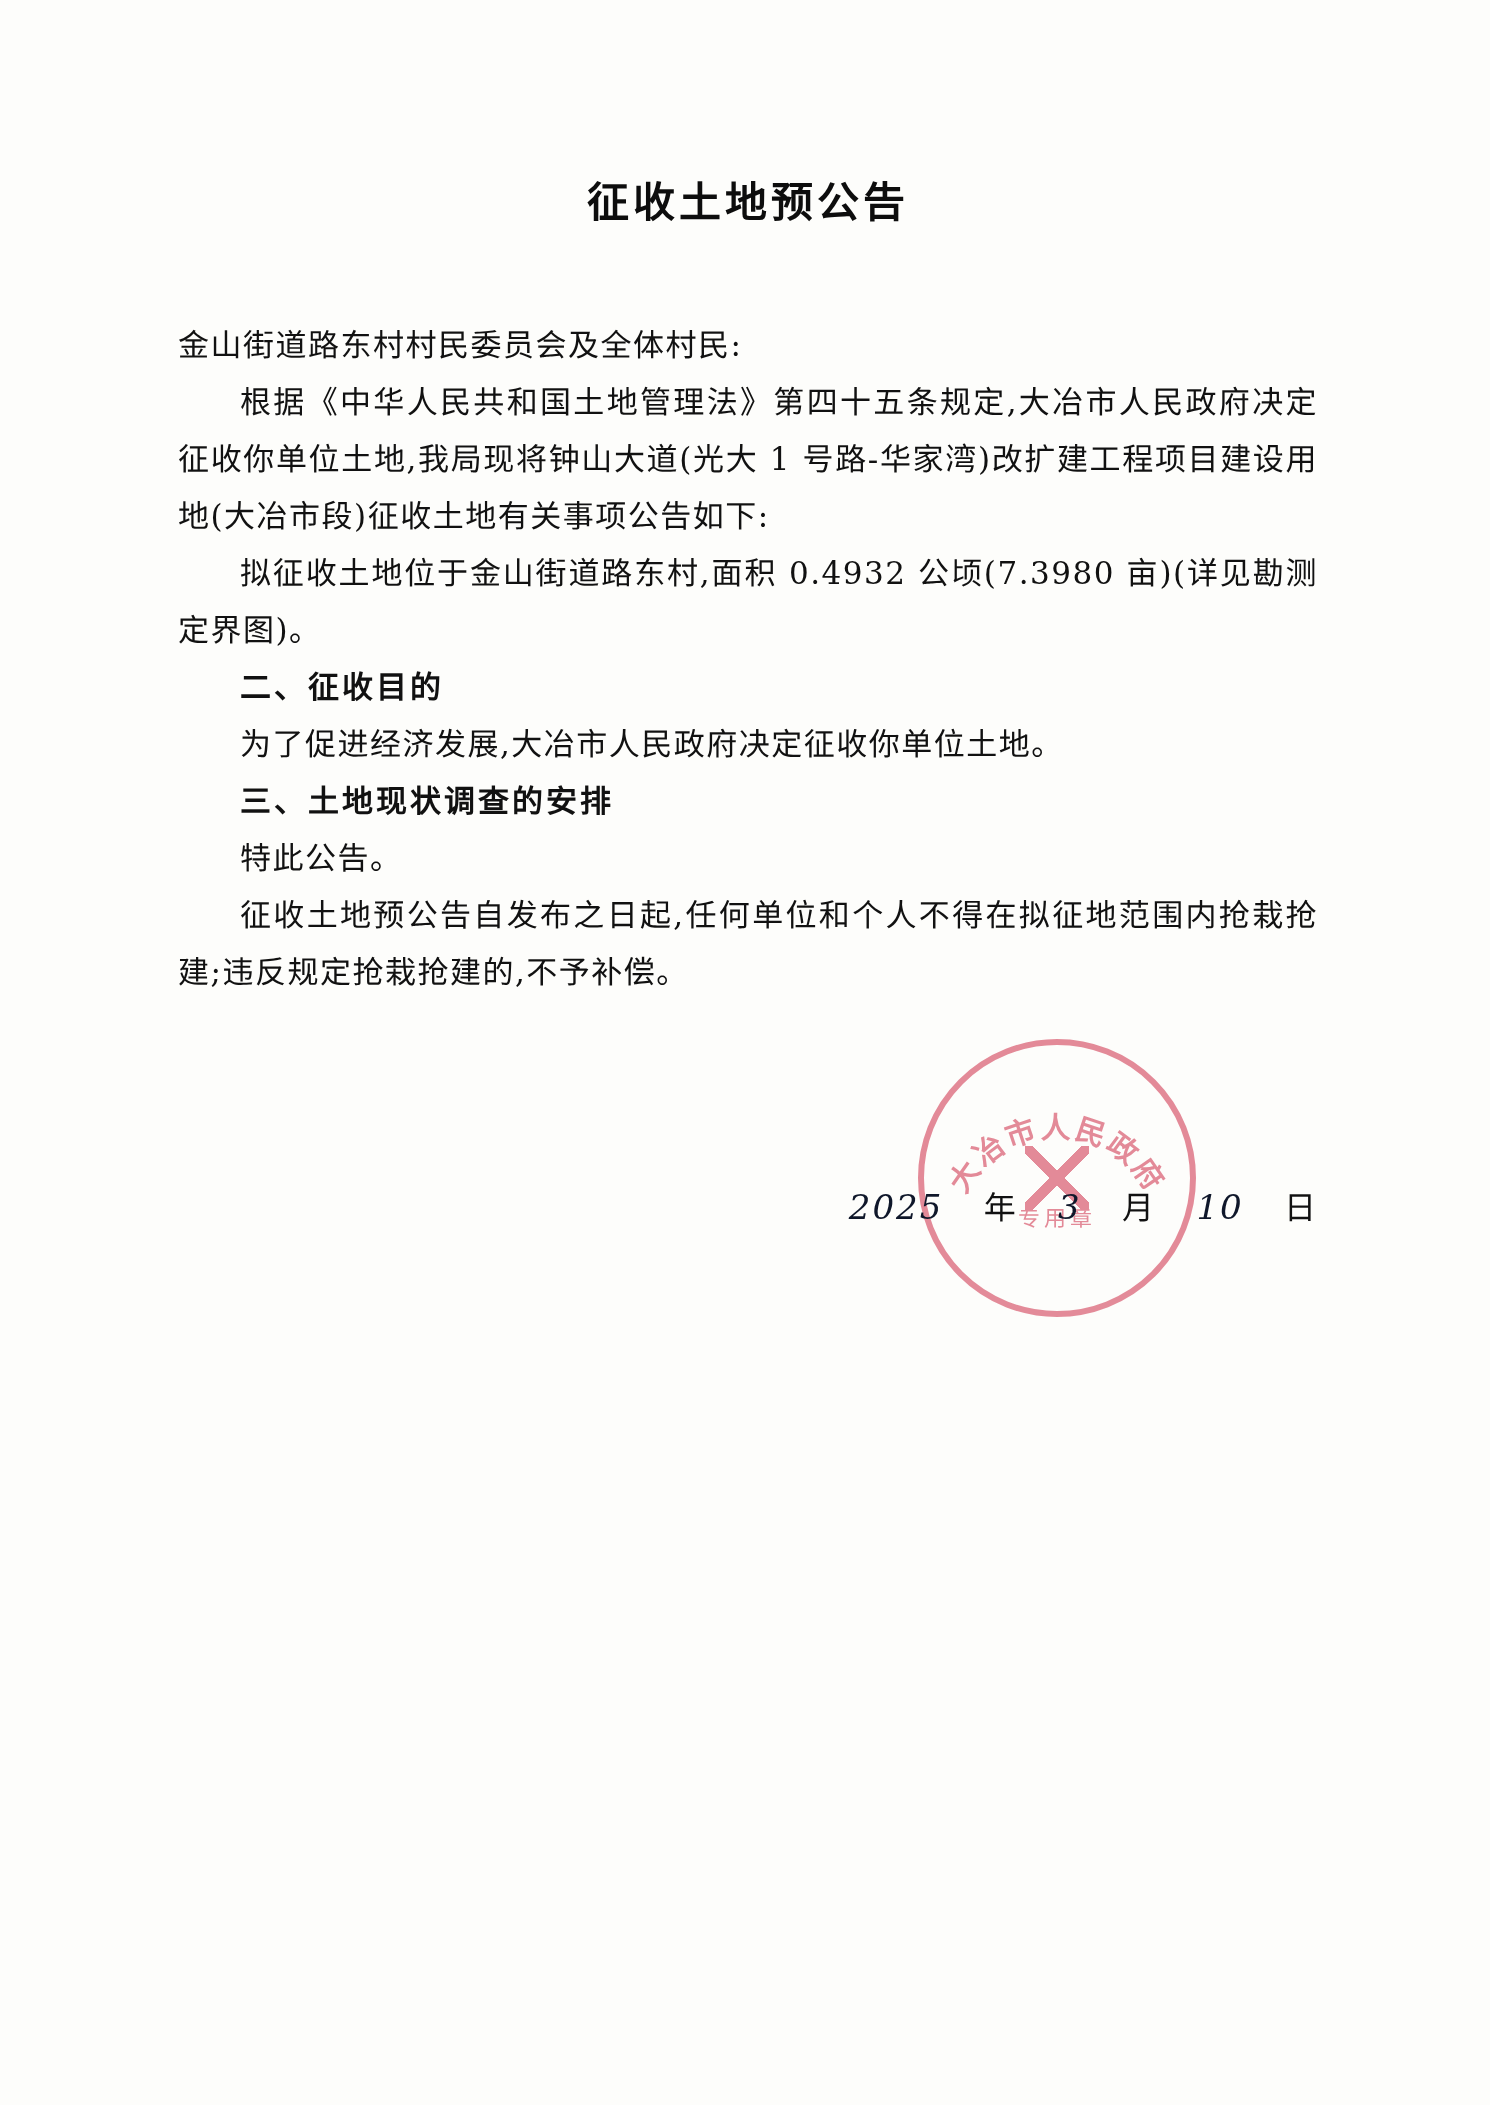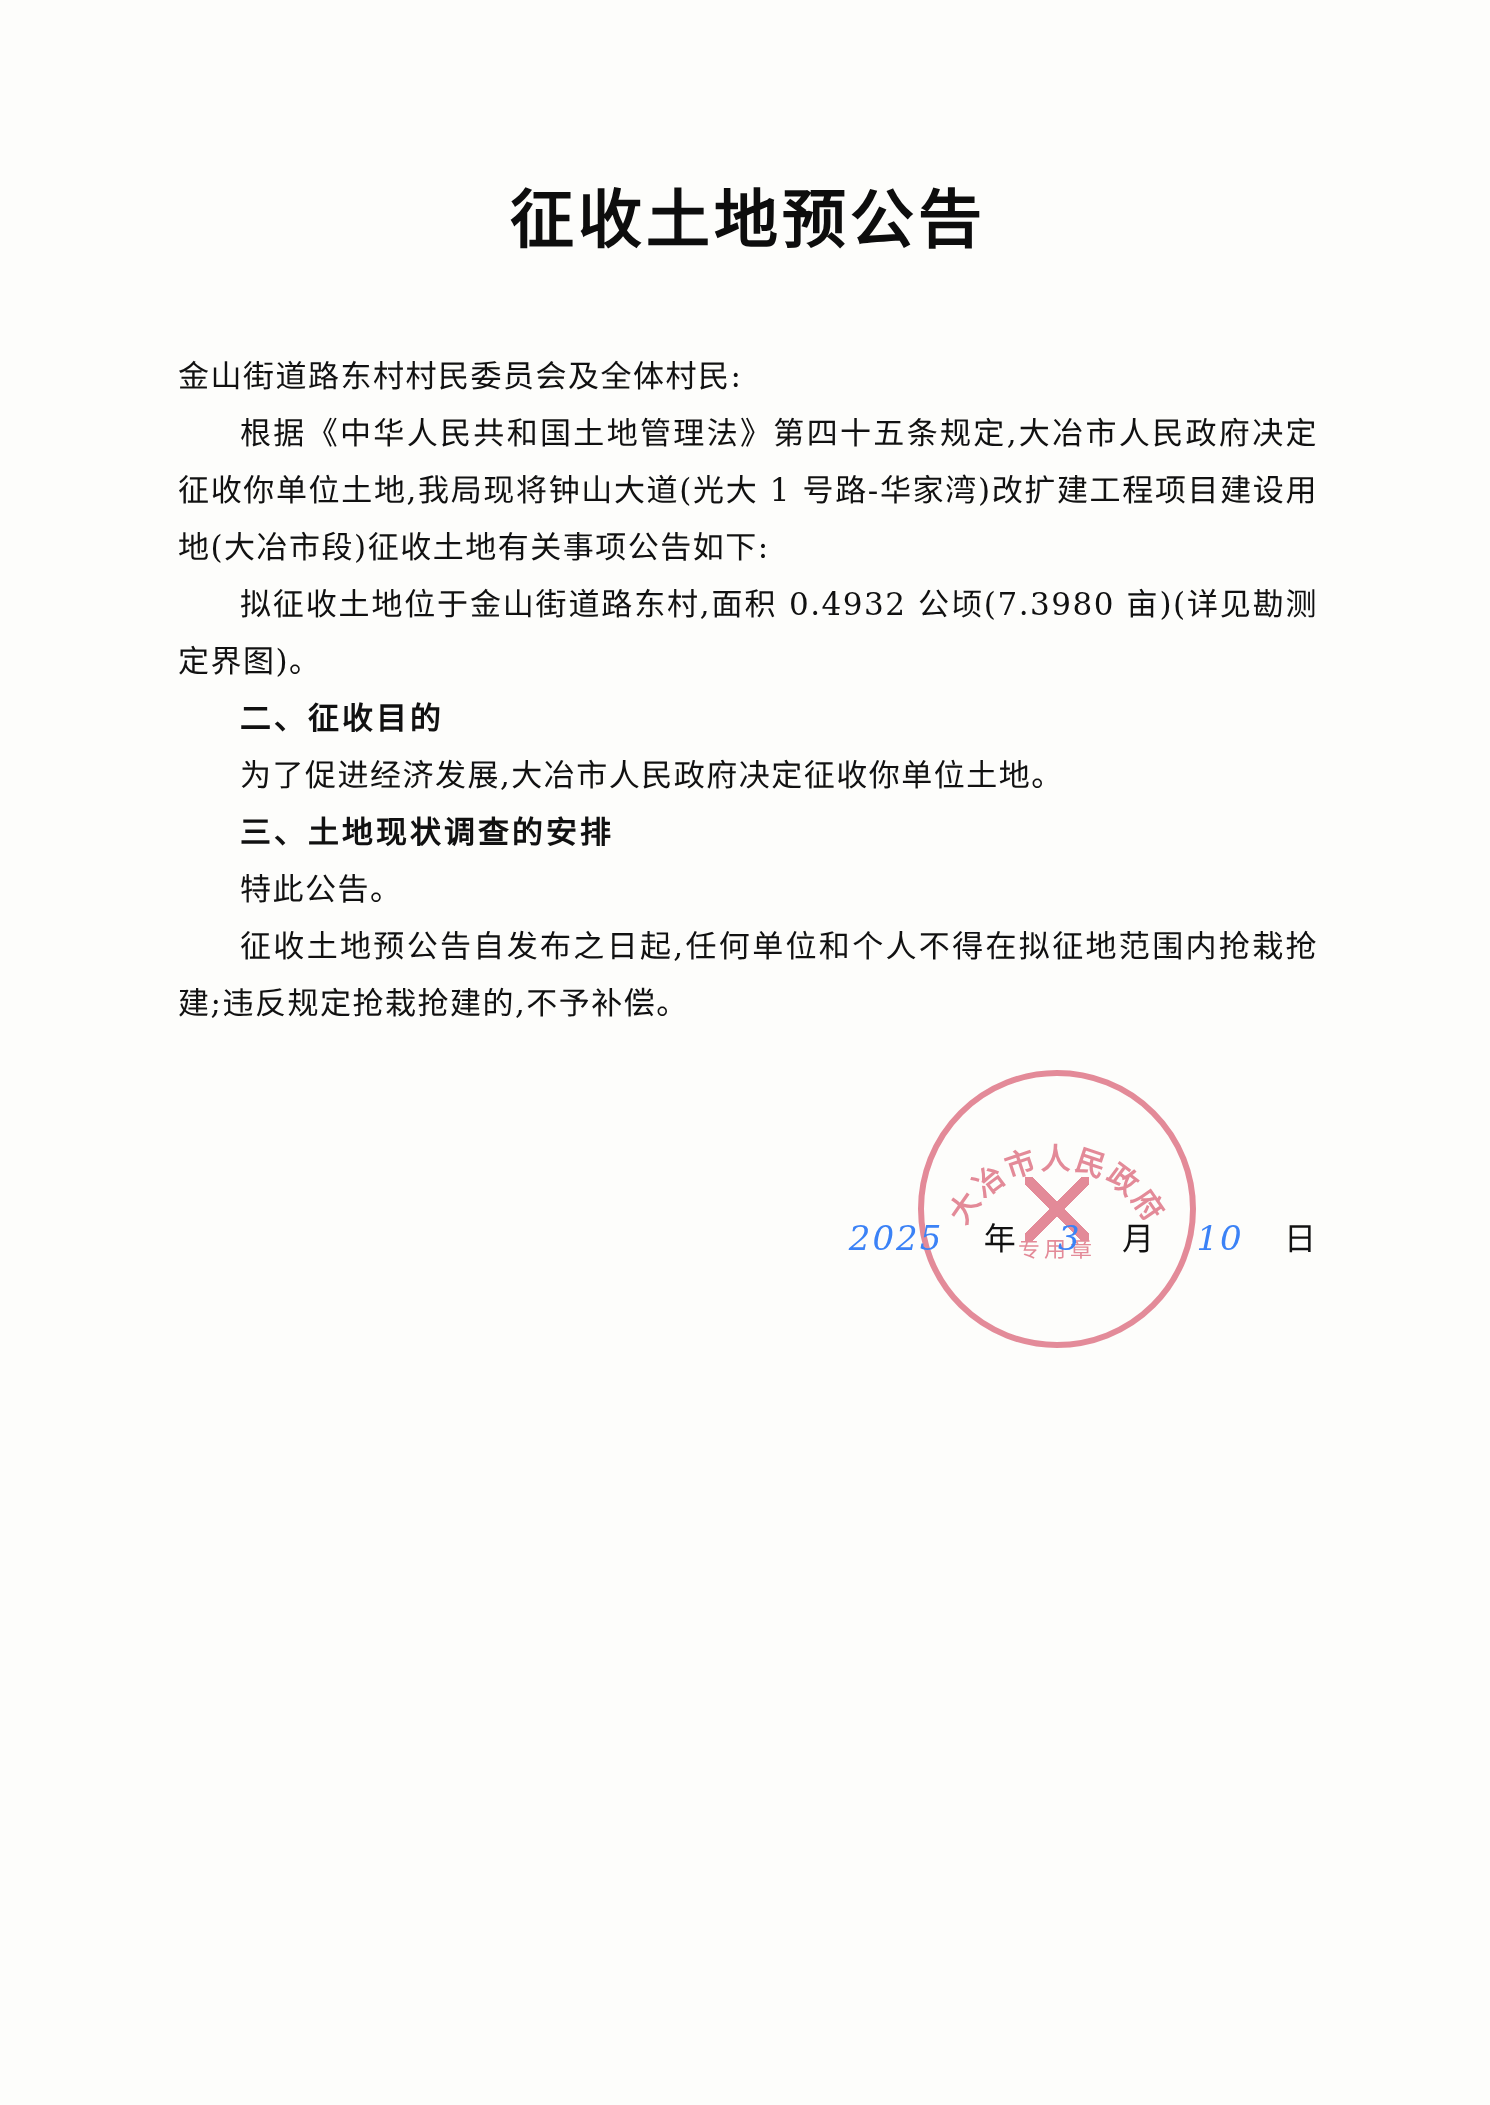--- a/index.html
+++ b/index.html
@@ -27,21 +27,21 @@
   .content {
     position: absolute;
     left: 178px;
     top: 0;
     width: 1140px;
   }
 
   .doc-title {
     margin-top: 168px;
     text-align: center;
-    font-size: 64px;
+    font-size: 42px;
     font-weight: bold;
     letter-spacing: 4px;
     font-family: "DejaVu Sans", "Liberation Sans", sans-serif;
     color: #0d0d0d;
   }
 
   .doc-number {
     margin-top: 42px;
     text-align: center;
     font-size: 30px;
@@ -86,21 +86,21 @@
     right: 0px;
     top: 118px;
     font-size: 32px;
     letter-spacing: 2px;
     white-space: nowrap;
   }
   .hand {
     font-family: "DejaVu Serif", "Liberation Serif", serif;
     font-style: italic;
     font-size: 34px;
-    color: #3b82f6;
+    color: #0f172a;
   }
   .date-gap { display: inline-block; width: 16px; }
 
   
   .seal {
     position: absolute;
     right: 122px;
     top: -22px;
     width: 278px;
     height: 278px;

